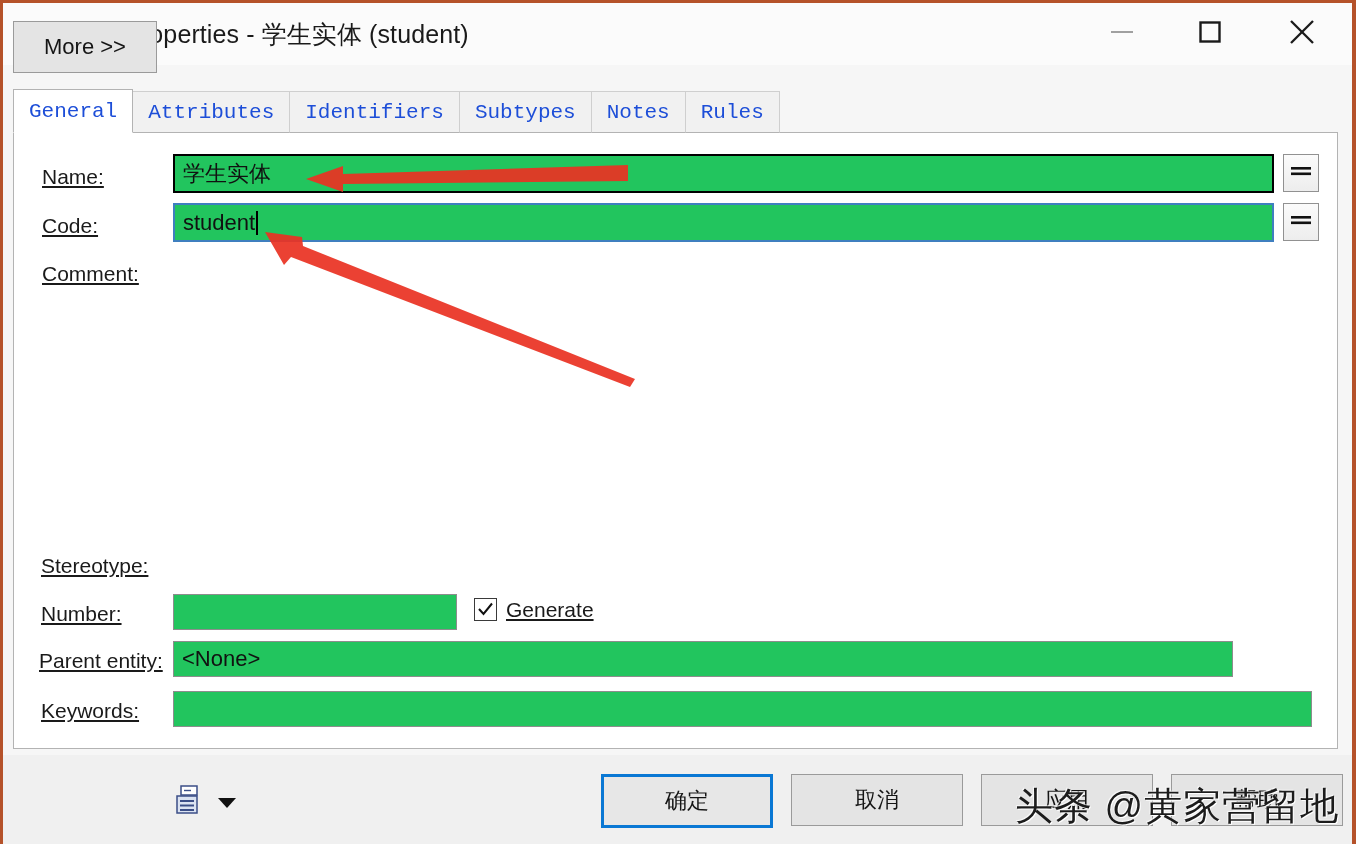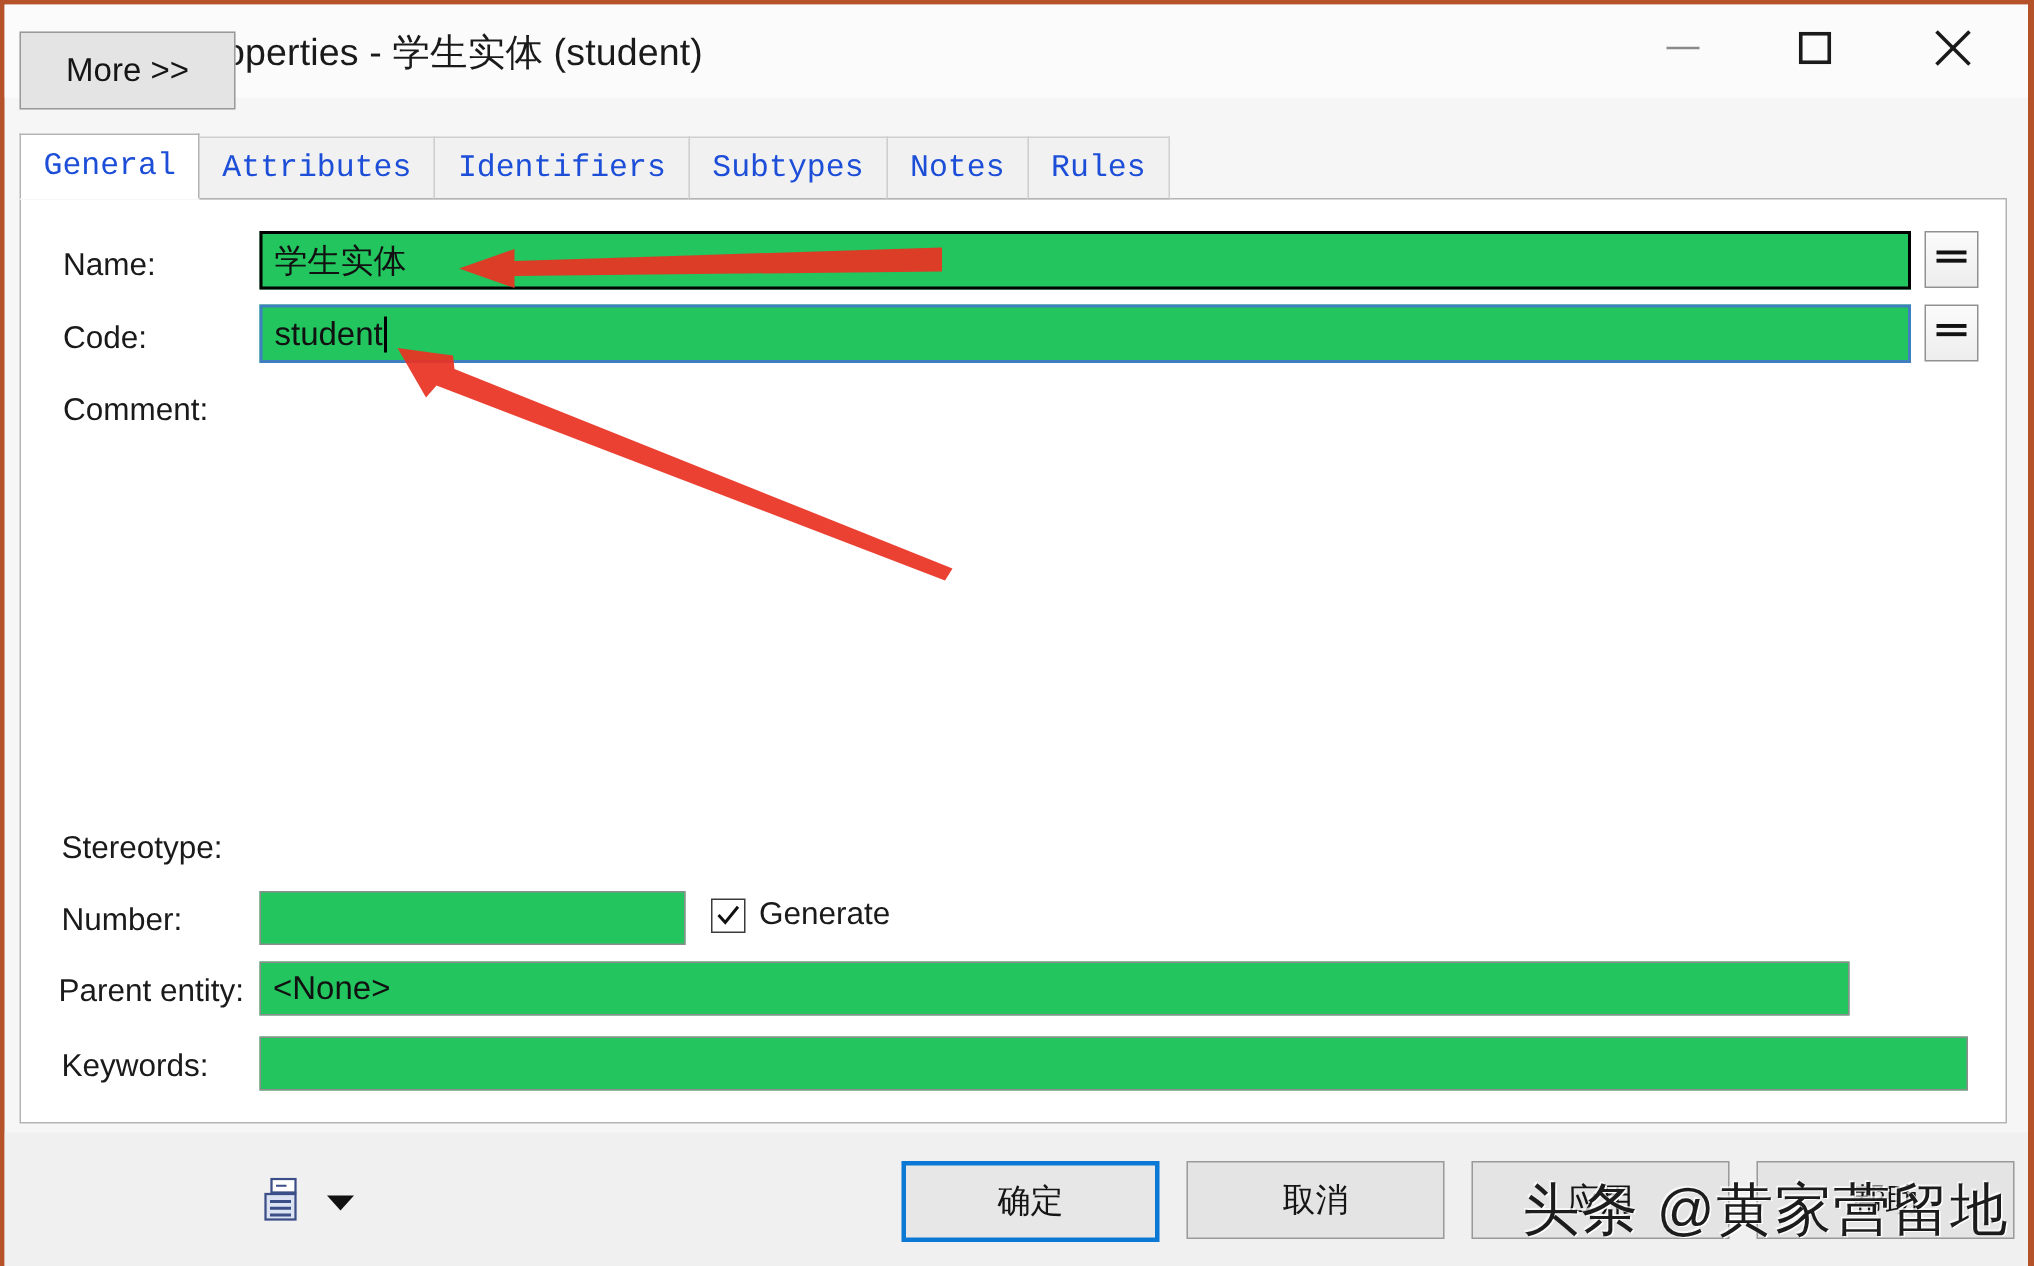--- a/index.html
+++ b/index.html
@@ -103,20 +103,21 @@
   #panel {
     position: absolute; left: 10px; top: 129px;
     width: 1325px; height: 617px;
     background: #ffffff;
     border: 1px solid #b3b3b3;
     z-index: 3;
   }
   .lbl {
     font-size: 21px; color: #1a1a1a;
     white-space: nowrap;
+    text-decoration: underline;
   }
 
   
   .tinput {
     background: #22c55e;
     font-size: 22px; color: #111;
     display: flex; align-items: center;
     padding-left: 8px;
     white-space: nowrap;
     overflow: hidden;
@@ -346,21 +347,21 @@
       <svg width="24" height="14" viewBox="0 0 24 14">
           <polyline points="3,3 12,11 21,3" fill="none" stroke="#2a2a2a" stroke-width="2.1"></polyline>
         </svg>
     </span>
   </div>
 
   <div class="lbl" style="position:absolute;left:38px;top:599px;z-index:4;">Number:</div>
   <div class="tinput gray" style="position:absolute;left:170px;top:591px;width:284px;height:36px;z-index:4;" placeholder="">
     <span></span>
   </div>
-  <div style="position:absolute;left:471px;top:595px;display:flex;align-items:center;z-index:4;">
+  <div style="position:absolute;left:471px;top:595px;display:flex;align-items:flex-start;z-index:4;">
     <div class="cbox">
       <svg width="17" height="15" viewBox="0 0 17 15">
         <polyline points="2,7 6.5,12 15,1.5" fill="none" stroke="#111" stroke-width="2"></polyline>
       </svg>
     </div>
     <span class="lbl">Generate</span>
   </div>
 
   <div class="lbl" style="position:absolute;left:36px;top:646px;z-index:4;">Parent entity:</div>
   <div class="tinput gray" style="position:absolute;left:170px;top:638px;width:1060px;height:36px;z-index:4;">

